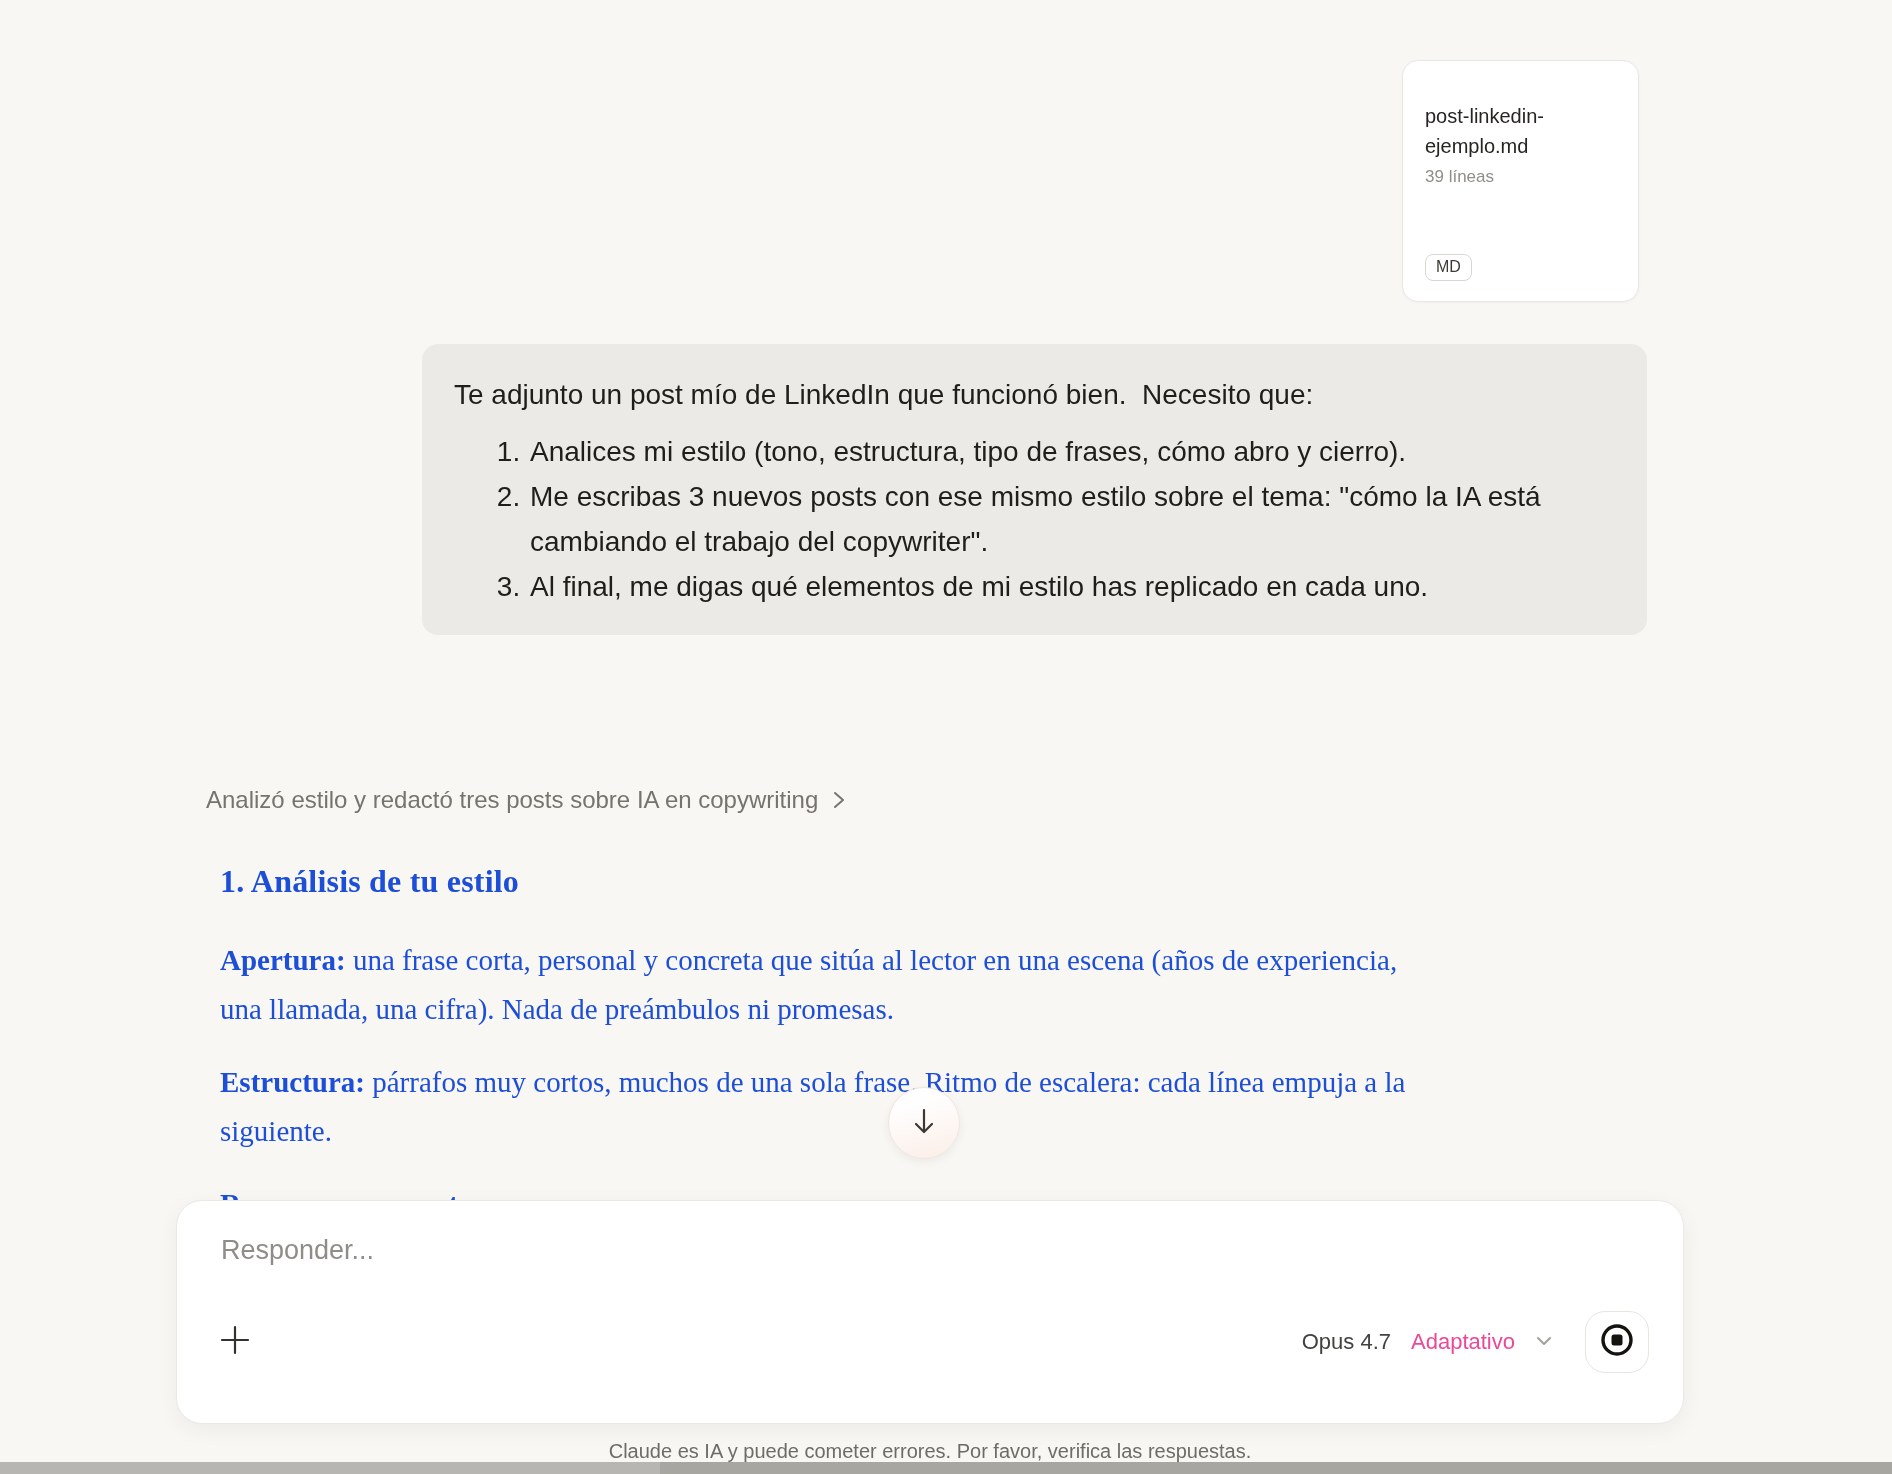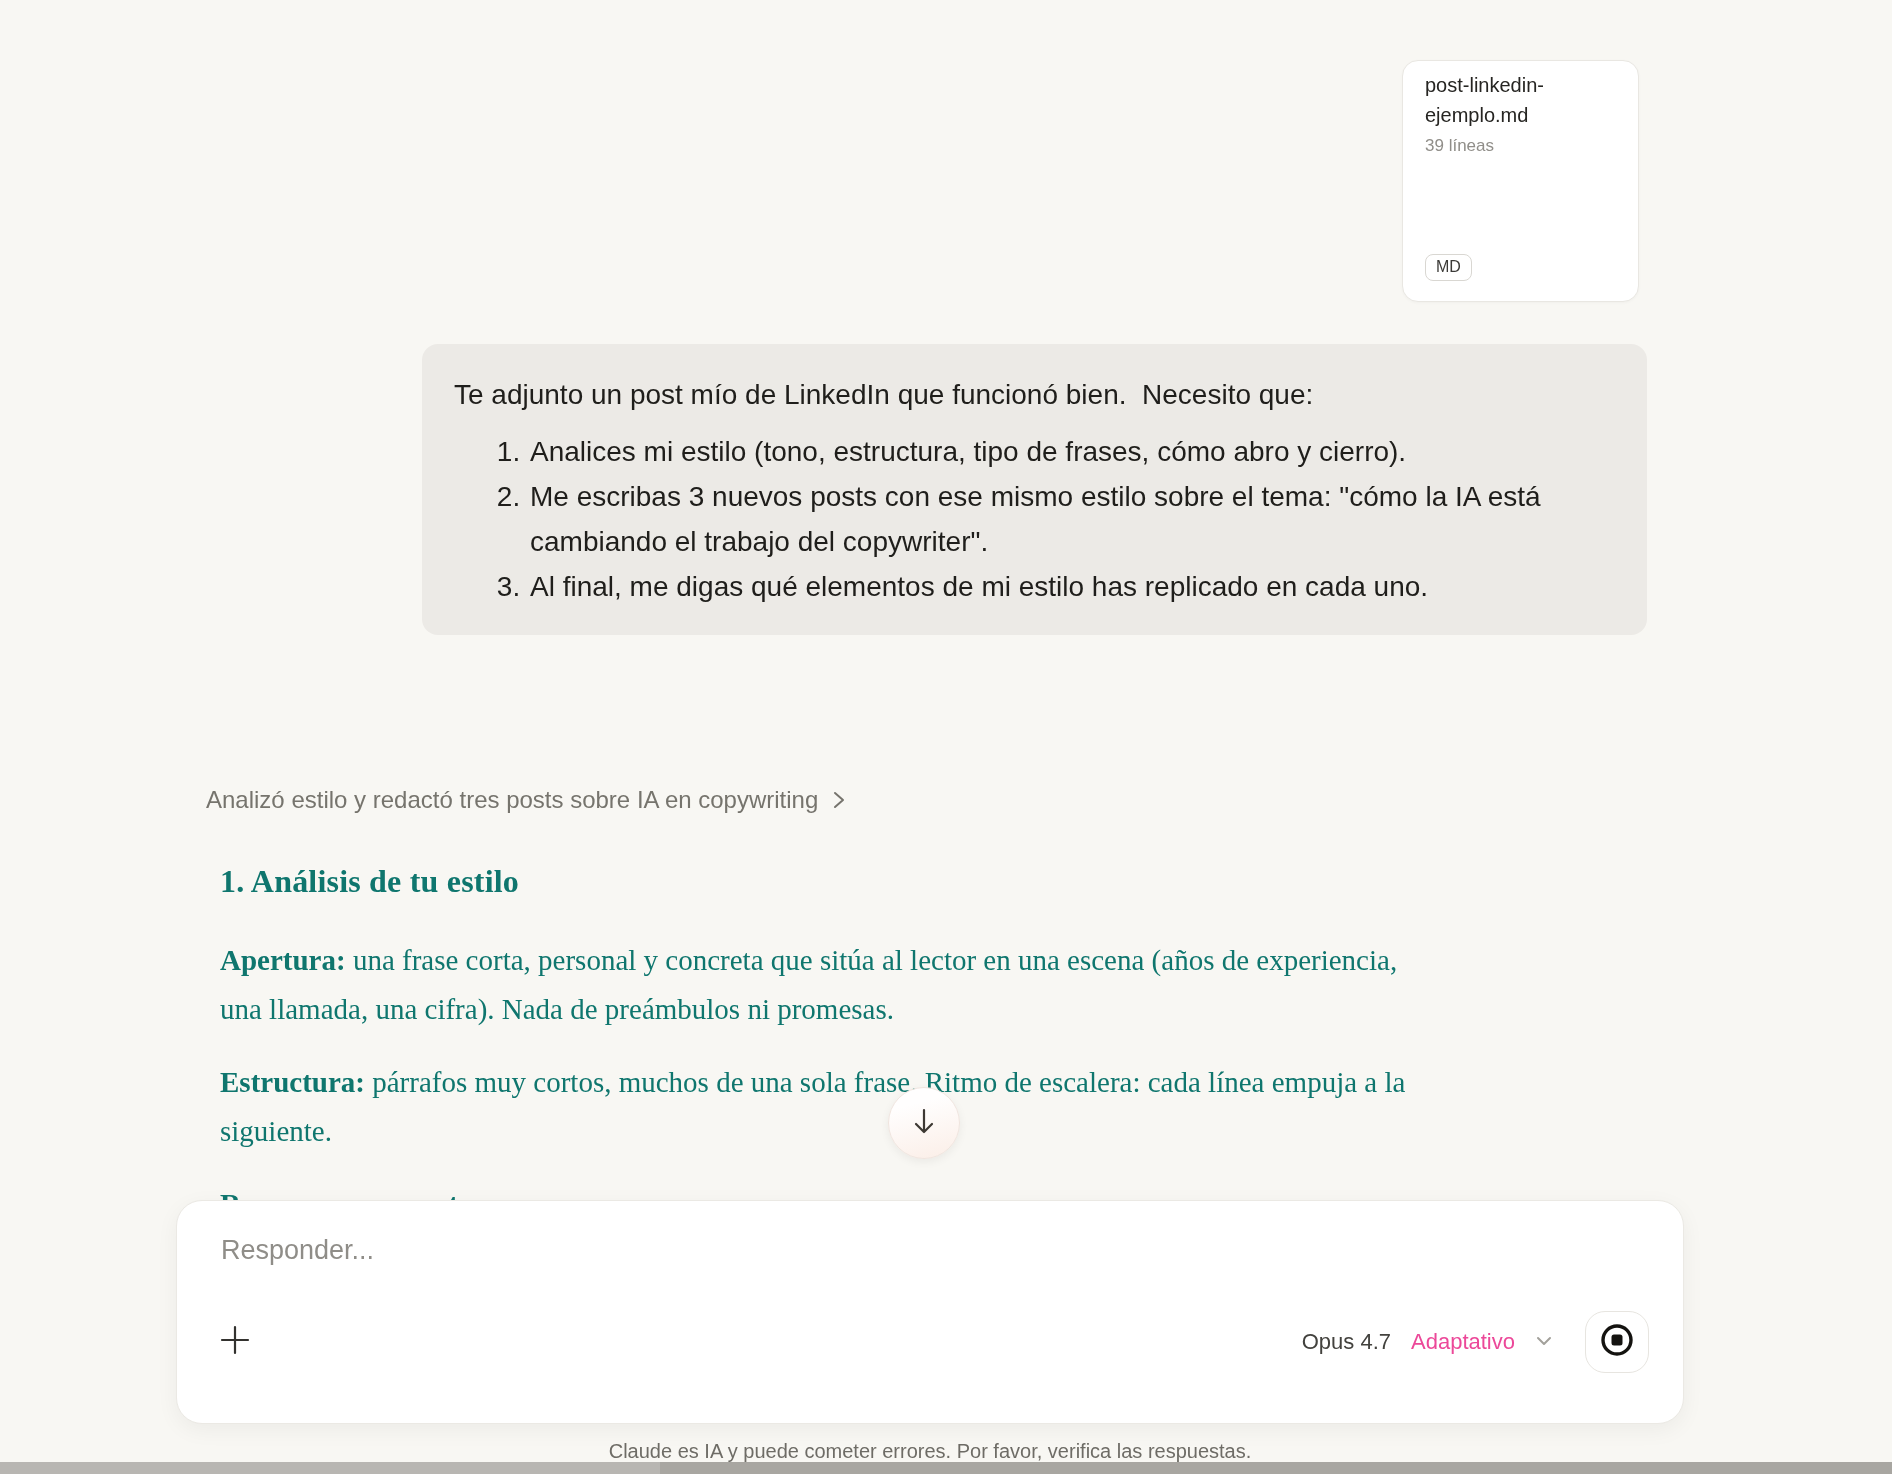--- a/index.html
+++ b/index.html
@@ -10,21 +10,21 @@
     font-family:"Liberation Sans", sans-serif;
     color:#1f1e1b;
     overflow:hidden;
   }
 
   
   .file-card {
     position:absolute; left:1402px; top:60px; width:237px; height:242px;
     background:#ffffff; border:1px solid #e9e7e2; border-radius:16px;
     box-shadow:0 1px 3px rgba(0,0,0,0.03);
-    padding:9px 22px; cursor:pointer;
+    padding:40px 22px; cursor:pointer;
   }
   .file-card .fname {
     font-size:20px; line-height:30px; color:#262522; word-break:break-word;
   }
   .file-card .fmeta {
     margin-top:6px; font-size:17px; color:#908e89;
   }
   .file-card .fbadge {
     position:absolute; left:22px; bottom:20px;
     border:1px solid #d9d7d2; border-radius:8px;
@@ -47,21 +47,21 @@
   .tool-row {
     position:absolute; left:206px; top:786px;
     display:flex; align-items:center; gap:12px;
     font-size:24px; color:#76746d; cursor:pointer;
   }
   .tool-row svg { display:block; }
 
   
   .response {
     position:absolute; left:220px; top:863px; width:1215px;
-    font-family:"Liberation Serif","DejaVu Serif",serif; color:#0f766e;
+    font-family:"Liberation Serif","DejaVu Serif",serif; color:#1d4ed8;
   }
   .response h1 {
     font-size:32px; font-weight:700; letter-spacing:0.2px; margin:0 0 36px 0;
   }
   .response p {
     font-size:29px; line-height:49px; margin:0 0 24px 0;
   }
   .response p strong { font-weight:700; }
 
   

